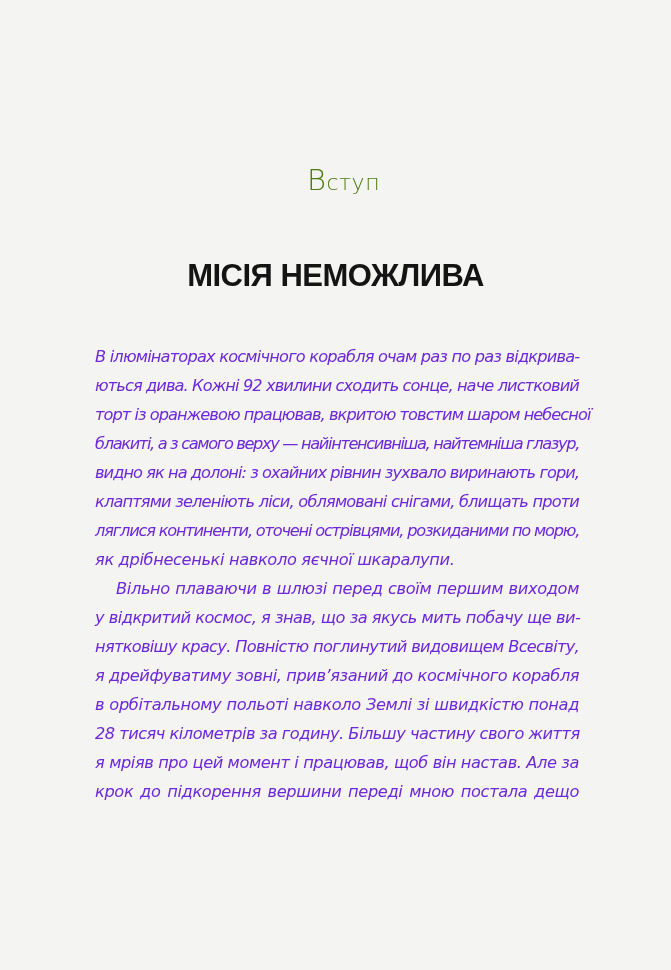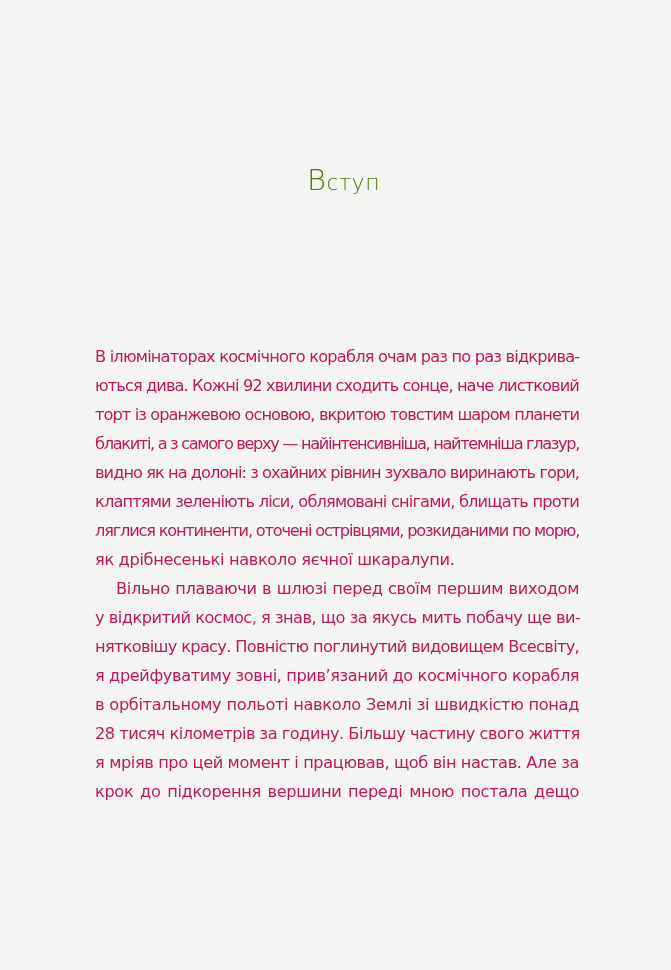--- a/index.html
+++ b/index.html
@@ -55,50 +55,52 @@
       left: 95px;
       top: 342px;
       width: 484px;
     }
     .line {
       display: block;
       height: 29px;
       line-height: 29px;
       font-family: "DejaVu Sans", sans-serif;
       font-size: 16.2px;
-      color: #be185d;
+      color: #6d28d9;
       text-align: justify;
       text-align-last: justify;
       white-space: nowrap;
       letter-spacing: -0.35px;
       word-spacing: 0px;
+      font-style: italic;
     }
     .line.last {
       text-align-last: left;
     }
     .line.indent {
       text-indent: 21px;
     }
   </style>
 </head>
 <body>
 
 <div class="page">
 
   <div class="chapter-label">
     <span class="cap">В</span><span class="rest">ступ</span>
   </div>
 
+  <div class="chapter-title">МІСІЯ НЕМОЖЛИВА</div>
 
   <div class="body-text">
 
     <div>
       <span class="line" style="white-space: nowrap; letter-spacing: -0.8px;">В ілюмінаторах космічного корабля очам раз по раз відкрива-</span>
       <span class="line" style="white-space: nowrap; letter-spacing: -0.9px;">ються дива. Кожні 92 хвилини сходить сонце, наче листковий</span>
-      <span class="line" style="white-space: nowrap; letter-spacing: -0.95px;">торт із оранжевою основою, вкритою товстим шаром планети</span>
+      <span class="line" style="white-space: nowrap; letter-spacing: -0.95px;">торт із оранжевою працював, вкритою товстим шаром небесної</span>
       <span class="line" style="white-space: nowrap; letter-spacing: -1.35px;">блакиті, а з самого верху — найінтенсивніша, найтемніша глазур,</span>
       <span class="line" style="white-space: nowrap; letter-spacing: -0.95px;">видно як на долоні: з охайних рівнин зухвало виринають гори,</span>
       <span class="line" style="white-space: nowrap; letter-spacing: -0.85px;">клаптями зеленіють ліси, облямовані снігами, блищать проти</span>
       <span class="line" style="white-space: nowrap; letter-spacing: -1.2px;">ляглися континенти, оточені острівцями, розкиданими по морю,</span>
       <span class="line last" style="white-space: nowrap;">як дрібнесенькі навколо яєчної шкаралупи.</span>
     </div>
 
     <div>
       <span class="line indent" style="white-space: nowrap;">Вільно плаваючи в шлюзі перед своїм першим виходом</span>
       <span class="line" style="white-space: nowrap; letter-spacing: -0.5px;">у відкритий космос, я знав, що за якусь мить побачу ще ви-</span>

